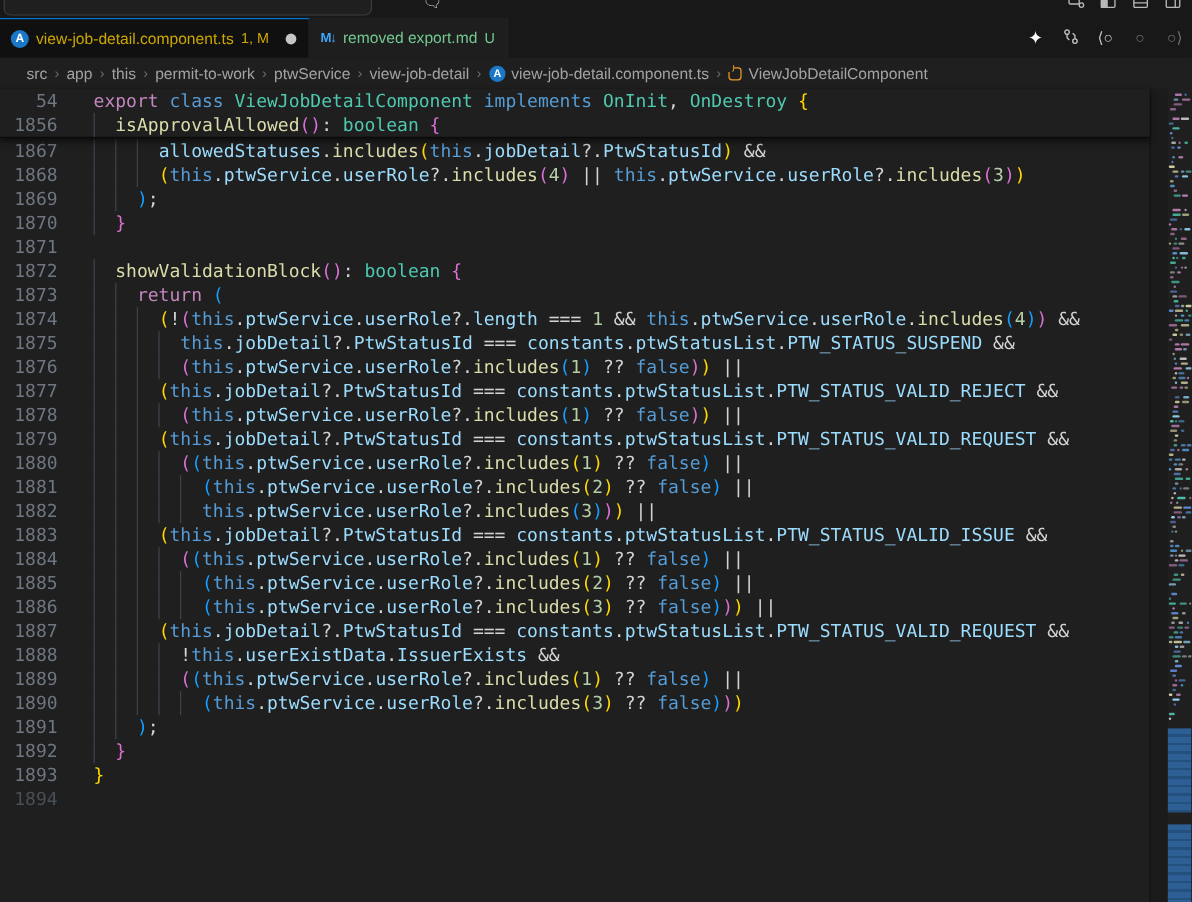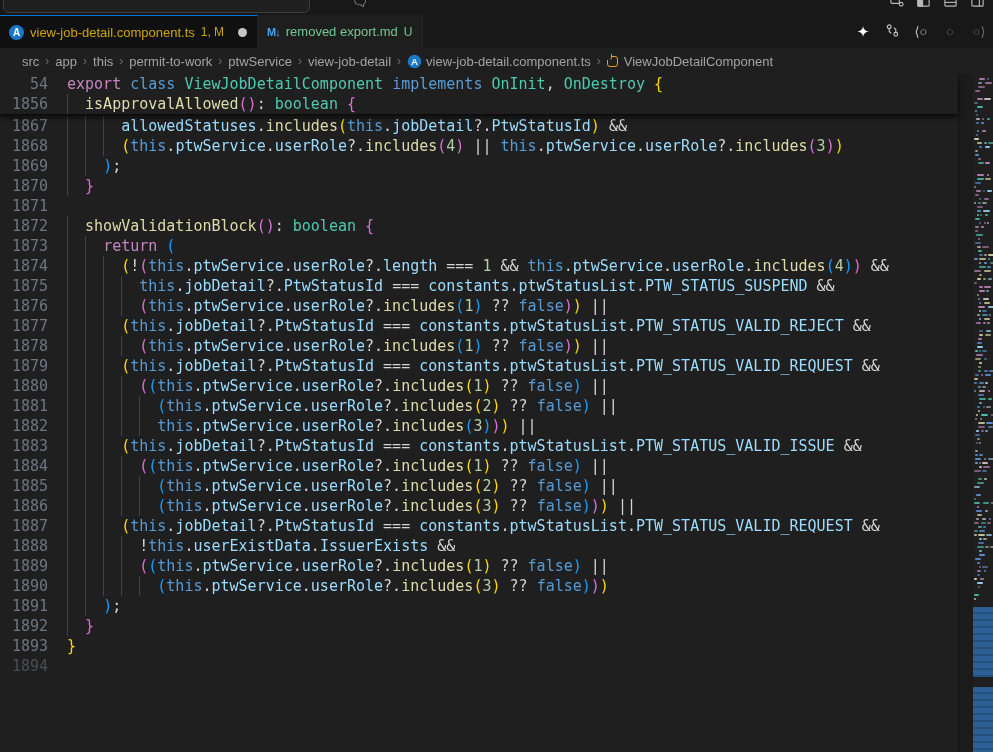--- a/index.html
+++ b/index.html
@@ -46,21 +46,21 @@
   .mm-row { position:absolute; left:1px; height:2px; }
   .mm-seg { position:absolute; top:0; height:2px; border-radius:1px; }
   .mm-block { position:absolute; left:0; width:20px;
     background:repeating-linear-gradient(180deg,#2d5f94 0 5px,#24507e 5px 7px); }
 
   .code-font { font-family:"DejaVu Sans Mono", monospace; font-size:15px; line-height:20px;
     white-space:pre; }
   .code-row { display:flex; height:20px; }
   .ln { width:48px; text-align:right; color:#6e7681; flex:none; user-select:none; }
   .ln.dim { color:#494f57; }
-  .lc { margin-left:19px; color:#cccccc; }
+  .lc { margin-left:30px; color:#cccccc; }
   .sticky { position:absolute; top:0; left:0; width:958px; background:#1f1f1f; z-index:5;
     box-shadow:0 3px 5px rgba(0,0,0,.55); border-bottom:1px solid #0a0a0a; }
   .code-lines { position:absolute; top:42px; left:0; width:958px; }
 
   .tok-kc{color:#C586C0} .tok-kw{color:#569CD6} .tok-ty{color:#4EC9B0}
   .tok-fn{color:#DCDCAA} .tok-vr{color:#9CDCFE} .tok-nu{color:#B5CEA8}
   .tok-op{color:#D4D4D4} .tok-tx{color:#D4D4D4}
   .tok-b1{color:#FFD700} .tok-b2{color:#DA70D6} .tok-b3{color:#179FFF}
 </style>
 </head>

